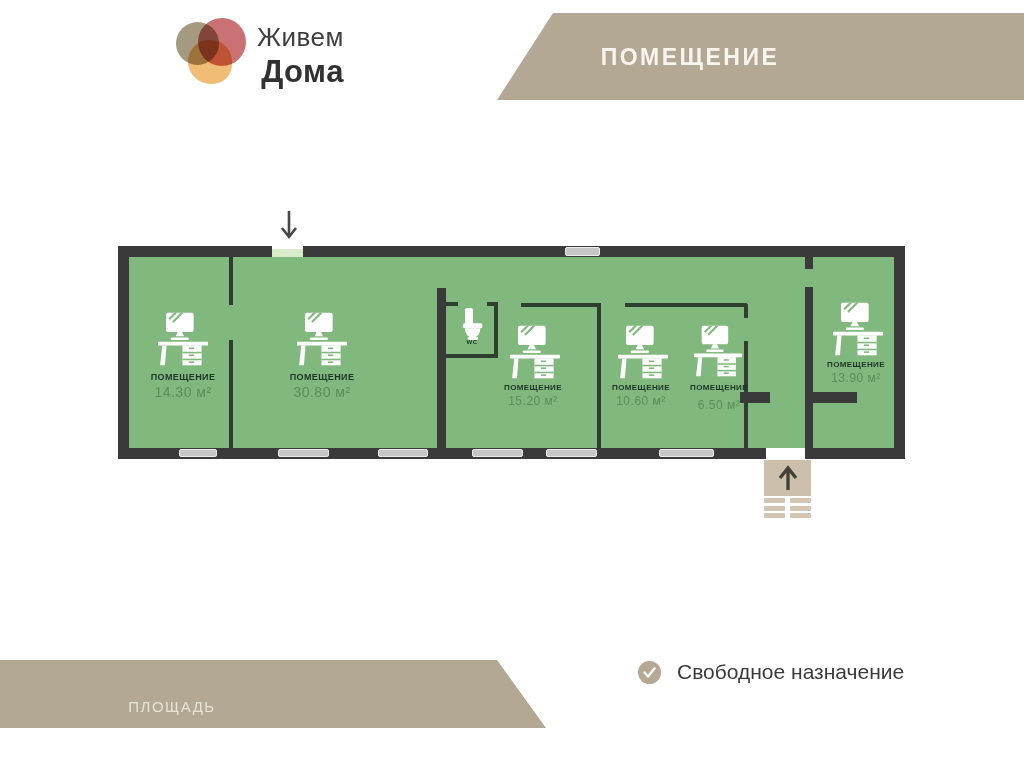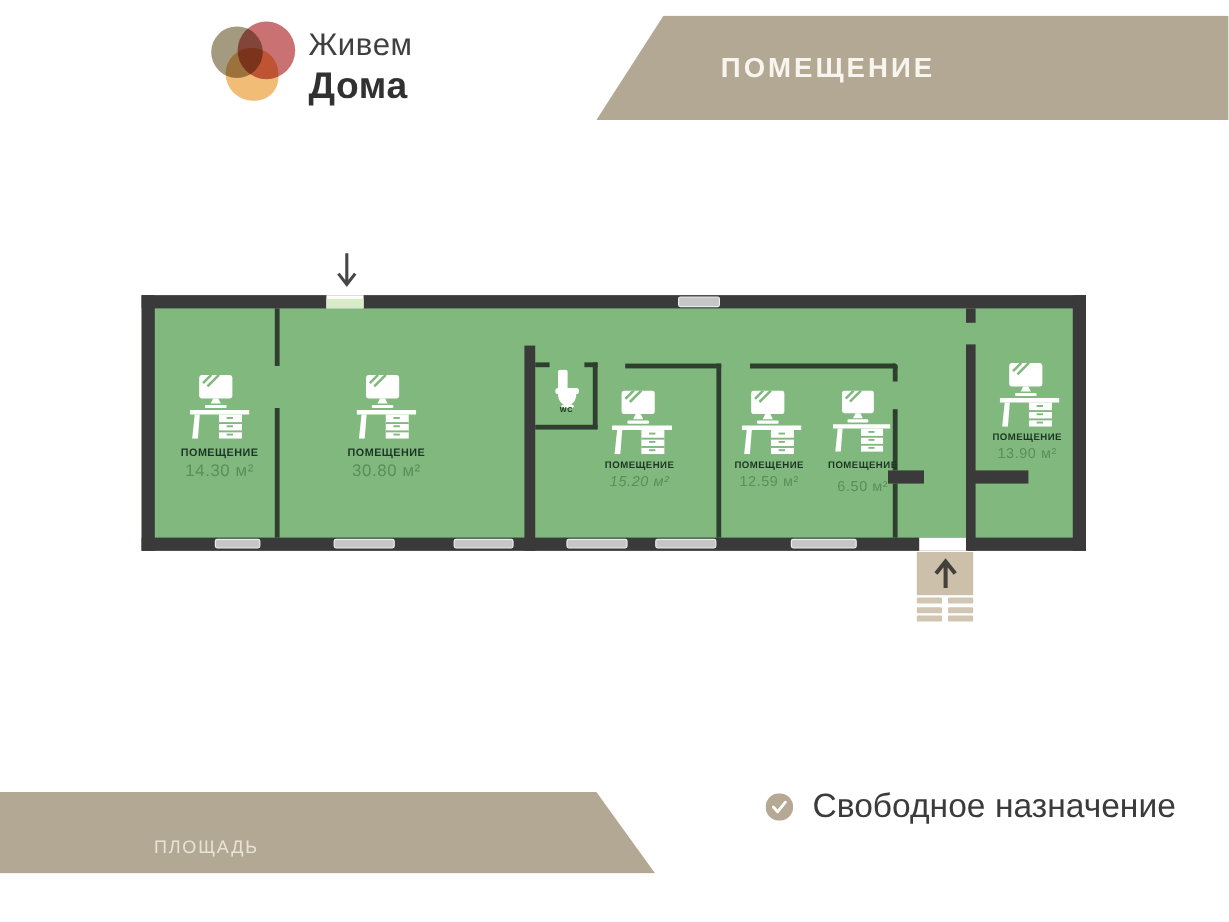--- a/index.html
+++ b/index.html
@@ -6,21 +6,21 @@
   body{font-family:"Liberation Sans", sans-serif; background:#fff;}
   #canvas{position:relative;width:1024px;height:768px;background:#ffffff;overflow:hidden;}
   .abs{position:absolute;}
 
   
   #logo-heart{left:170px;top:18px;width:80px;height:76px;}
   .heart-circle{position:absolute;border-radius:50%;mix-blend-mode:multiply;}
   #heart-olive{left:6px;top:4px;width:43px;height:43px;background:#a49a7f;}
   #heart-rose{left:28px;top:0px;width:48px;height:48px;background:#ca7273;}
   #heart-orange{left:18px;top:22px;width:44px;height:44px;background:#f1bc75;border-radius:50% 50% 46% 54%;}
-  #logo-text{left:257px;top:22px;display:flex;flex-direction:column;}
+  #logo-text{left:257px;top:22px;display:flex;flex-direction:column;text-align:right;}
   #logo-line1{font-size:26px;color:#3f3f3f;letter-spacing:.5px;}
   #logo-line2{font-size:31px;font-weight:700;color:#313131;letter-spacing:.5px;margin-top:1px;}
 
   
   #top-banner{left:495px;top:13px;width:529px;height:87px;background:#b2a893;
     clip-path:polygon(58px 0,100% 0,100% 100%,2px 100%);}
   #top-banner-title{position:absolute;left:55px;width:280px;top:50%;transform:translateY(-50%);
     text-align:center;color:#f8f5ef;font-size:23px;font-weight:700;letter-spacing:2.5px;}
 
   
@@ -73,21 +73,21 @@
   #wc-icon{left:344px;top:62px;width:22px;height:32px;}
   #wc-label{left:354px;top:93px;transform:translateX(-50%);font-size:6px;font-weight:700;color:#1c3527;letter-spacing:.5px;}
 
   
   .room-name{transform:translateX(-50%);font-weight:700;color:#1c3527;letter-spacing:.4px;white-space:nowrap;}
   .room-area{transform:translateX(-50%);color:#579059;white-space:nowrap;letter-spacing:.5px;}
   .lbl-lg .room-name{font-size:9px;} .lbl-lg .room-area{font-size:14px;}
   .lbl-sm .room-name{font-size:8px;} .lbl-sm .room-area{font-size:12px;}
   #rn1{left:65px;top:126px;} #ra1{left:65px;top:138px;text-align:right;}
   #rn2{left:204px;top:126px;} #ra2{left:204px;top:138px;}
-  #rn3{left:415px;top:137px;} #ra3{left:415px;top:148px;font-style:italic;}
+  #rn3{left:415px;top:137px;} #ra3{left:415px;top:148px;}
   #rn4{left:523px;top:137px;} #ra4{left:523px;top:148px;}
   #rn5{left:601px;top:137px;} #ra5{left:601px;top:152px;}
   #rn6{left:738px;top:114px;} #ra6{left:738px;top:125px;}
 
   
   #entrance-arrow{left:280px;top:209px;width:18px;height:34px;}
   #exit-box{left:764px;top:460px;width:47px;height:36px;background:#cdc0ab;display:flex;align-items:center;justify-content:center;}
   #stairs{left:764px;top:498px;width:47px;height:23px;display:grid;grid-template-columns:21px 21px;grid-template-rows:5px 5px 5px;column-gap:5px;row-gap:2.5px;}
   .stair-bar{background:#d2c6b2;border-radius:1px;}
 
@@ -96,21 +96,21 @@
     clip-path:polygon(0 0,497px 0,100% 100%,0 100%);}
   .stat{position:absolute;top:0;height:93px;width:180px;display:flex;flex-direction:column;align-items:center;justify-content:center;}
   #stat-area{left:82px;} #stat-floor{left:272px;}
   .stat-label{font-size:15px;color:#e9e3d5;letter-spacing:1.5px;}
   .stat-value{font-size:28px;font-weight:700;color:#fdfbf7;margin-top:5px;letter-spacing:.5px;}
 
   
   .feature{left:638px;display:flex;align-items:center;height:24px;}
   #feature-1{top:660px;} #feature-2{top:705px;}
   .check-wrap{width:23px;height:23px;margin-right:16px;}
-  .feature-label{font-size:28px;color:#3b3b3b;}
+  .feature-label{font-size:21px;color:#3b3b3b;}
 
   svg{display:block;}
 </style>
 </head>
 <body>
 
 <svg width="0" height="0" style="position:absolute">
   <defs>
     <symbol id="sym-desk" viewBox="0 0 94 100">
       <rect x="15" y="0" width="52" height="37" rx="5" fill="#fff"></rect>
@@ -231,21 +231,21 @@
     <div class="lbl-lg">
       <span class="abs room-name" id="rn1">ПОМЕЩЕНИЕ</span>
       <span class="abs room-area" id="ra1">14.30 м²</span>
       <span class="abs room-name" id="rn2">ПОМЕЩЕНИЕ</span>
       <span class="abs room-area" id="ra2">30.80 м²</span>
     </div>
     <div class="lbl-sm">
       <span class="abs room-name" id="rn3">ПОМЕЩЕНИЕ</span>
       <span class="abs room-area" id="ra3">15.20 м²</span>
       <span class="abs room-name" id="rn4">ПОМЕЩЕНИЕ</span>
-      <span class="abs room-area" id="ra4">12.59 м²</span>
+      <span class="abs room-area" id="ra4">10.60 м²</span>
       <span class="abs room-name" id="rn5">ПОМЕЩЕНИЕ</span>
       <span class="abs room-area" id="ra5">6.50 м²</span>
       <span class="abs room-name" id="rn6">ПОМЕЩЕНИЕ</span>
       <span class="abs room-area" id="ra6">13.90 м²</span>
     </div>
   </div>
 
   <div class="abs" id="exit-box">
     <svg width="22" height="26" viewBox="0 0 22 26">
         <use href="#sym-arrow-up"></use>

